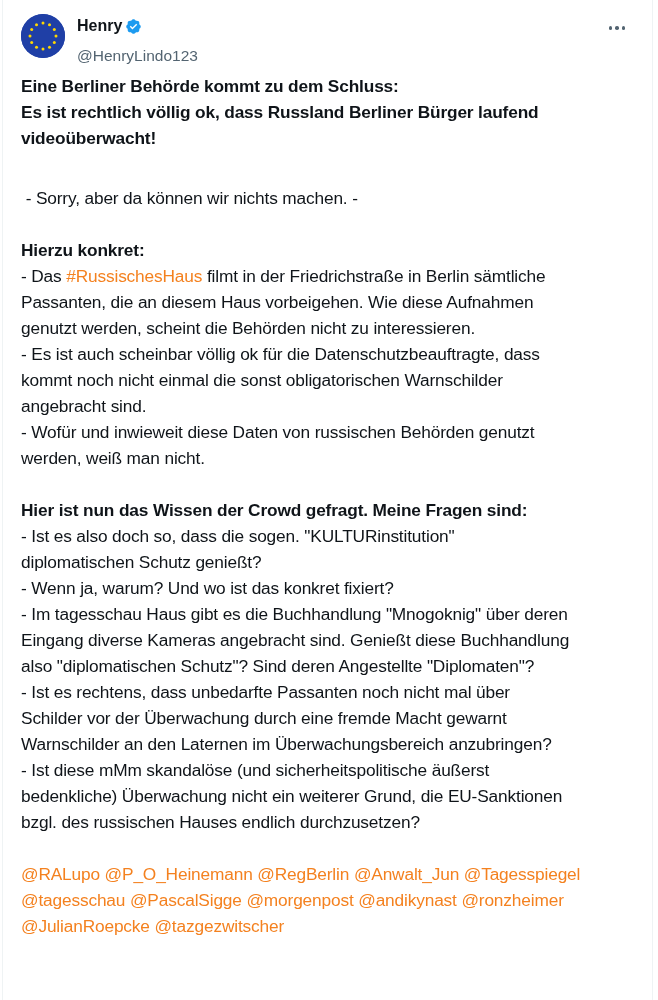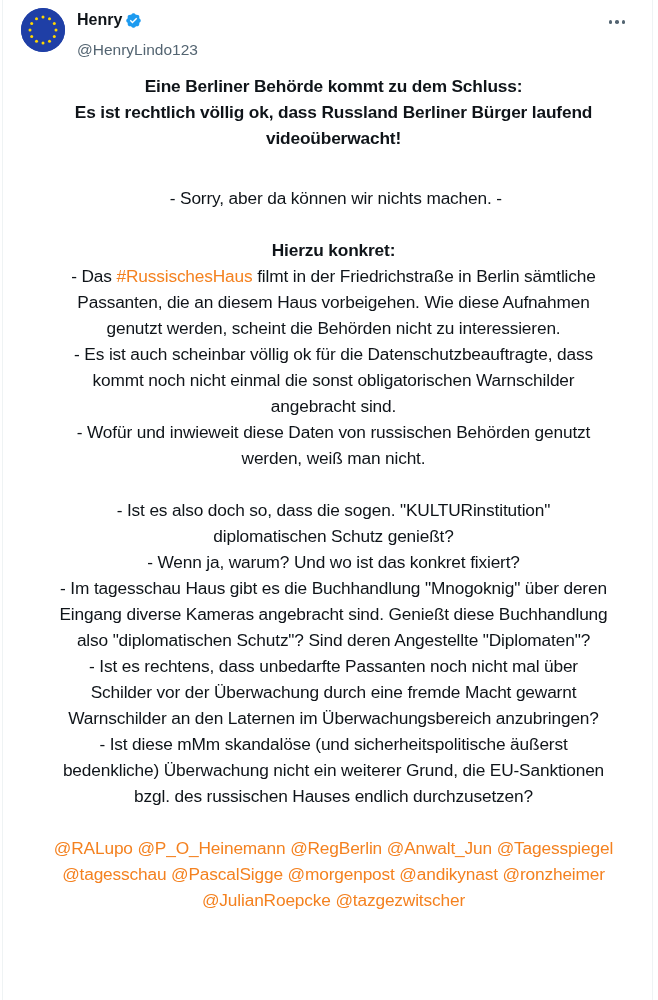--- a/index.html
+++ b/index.html
@@ -21,21 +21,21 @@
     top: 0;
     width: 651px;
     height: 1000px;
     border-left: 1px solid #eff3f4;
     border-right: 1px solid #eff3f4;
     box-sizing: border-box;
   }
   .header {
     position: absolute;
     left: 18px;
-    top: 8px;
+    top: 14px;
     right: 18px;
     height: 46px;
   }
   .avatar {
     position: absolute;
     left: 0;
     top: 0;
     width: 44px;
     height: 44px;
     border-radius: 50%;
@@ -92,21 +92,20 @@
   }
   .body-text {
     position: absolute;
     left: 18px;
     top: 73px;
     width: 625px;
     font-size: 17.3px;
     line-height: 26px;
     color: #0f1419;
     letter-spacing: -0.15px;
-    text-align: center;
   }
   .line { white-space: nowrap; display: block; height: 26px; }
   .bold { font-weight: 700; }
   .blank { height: 26px; display: block; }
   .link { color: #f4811f; cursor: pointer; }
 </style>
 </head>
 <body>
 
 <div class="tweet">
@@ -162,20 +161,21 @@
     </span>
     <span class="line">Passanten, die an diesem Haus vorbeigehen. Wie diese Aufnahmen</span>
     <span class="line">genutzt werden, scheint die Behörden nicht zu interessieren.</span>
     <span class="line">- Es ist auch scheinbar völlig ok für die Datenschutzbeauftragte, dass</span>
     <span class="line">kommt noch nicht einmal die sonst obligatorischen Warnschilder</span>
     <span class="line">angebracht sind.</span>
     <span class="line">- Wofür und inwieweit diese Daten von russischen Behörden genutzt</span>
     <span class="line">werden, weiß man nicht.</span>
     <span class="blank"></span>
 
+    <span class="line bold">Hier ist nun das Wissen der Crowd gefragt. Meine Fragen sind:</span>
     <span class="line">- Ist es also doch so, dass die sogen. "KULTURinstitution"</span>
     <span class="line">diplomatischen Schutz genießt?</span>
     <span class="line">- Wenn ja, warum? Und wo ist das konkret fixiert?</span>
     <span class="line">- Im tagesschau Haus gibt es die Buchhandlung "Mnogoknig" über deren</span>
     <span class="line">Eingang diverse Kameras angebracht sind. Genießt diese Buchhandlung</span>
     <span class="line">also "diplomatischen Schutz"? Sind deren Angestellte "Diplomaten"?</span>
     <span class="line">- Ist es rechtens, dass unbedarfte Passanten noch nicht mal über</span>
     <span class="line">Schilder vor der Überwachung durch eine fremde Macht gewarnt</span>
     <span class="line">Warnschilder an den Laternen im Überwachungsbereich anzubringen?</span>
     <span class="line">- Ist diese mMm skandalöse (und sicherheitspolitische äußerst</span>

